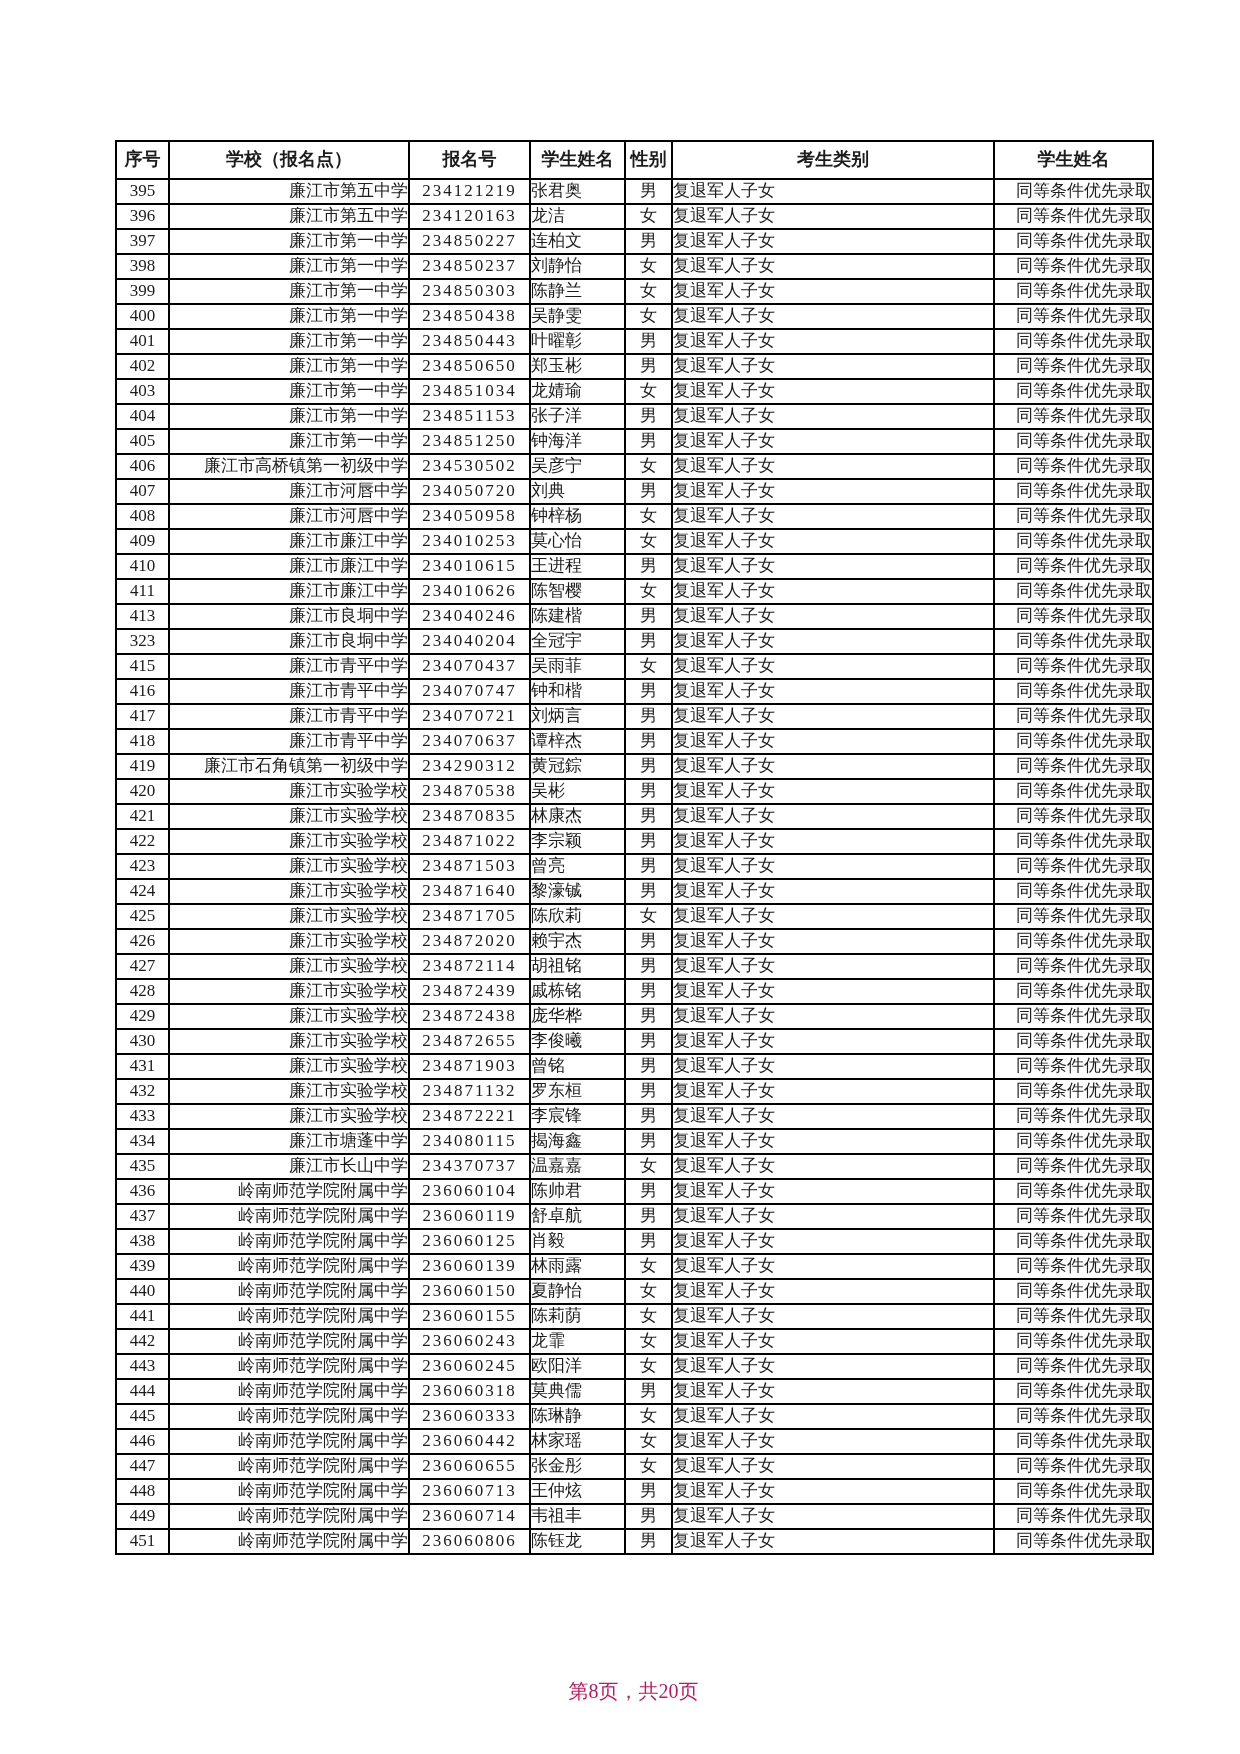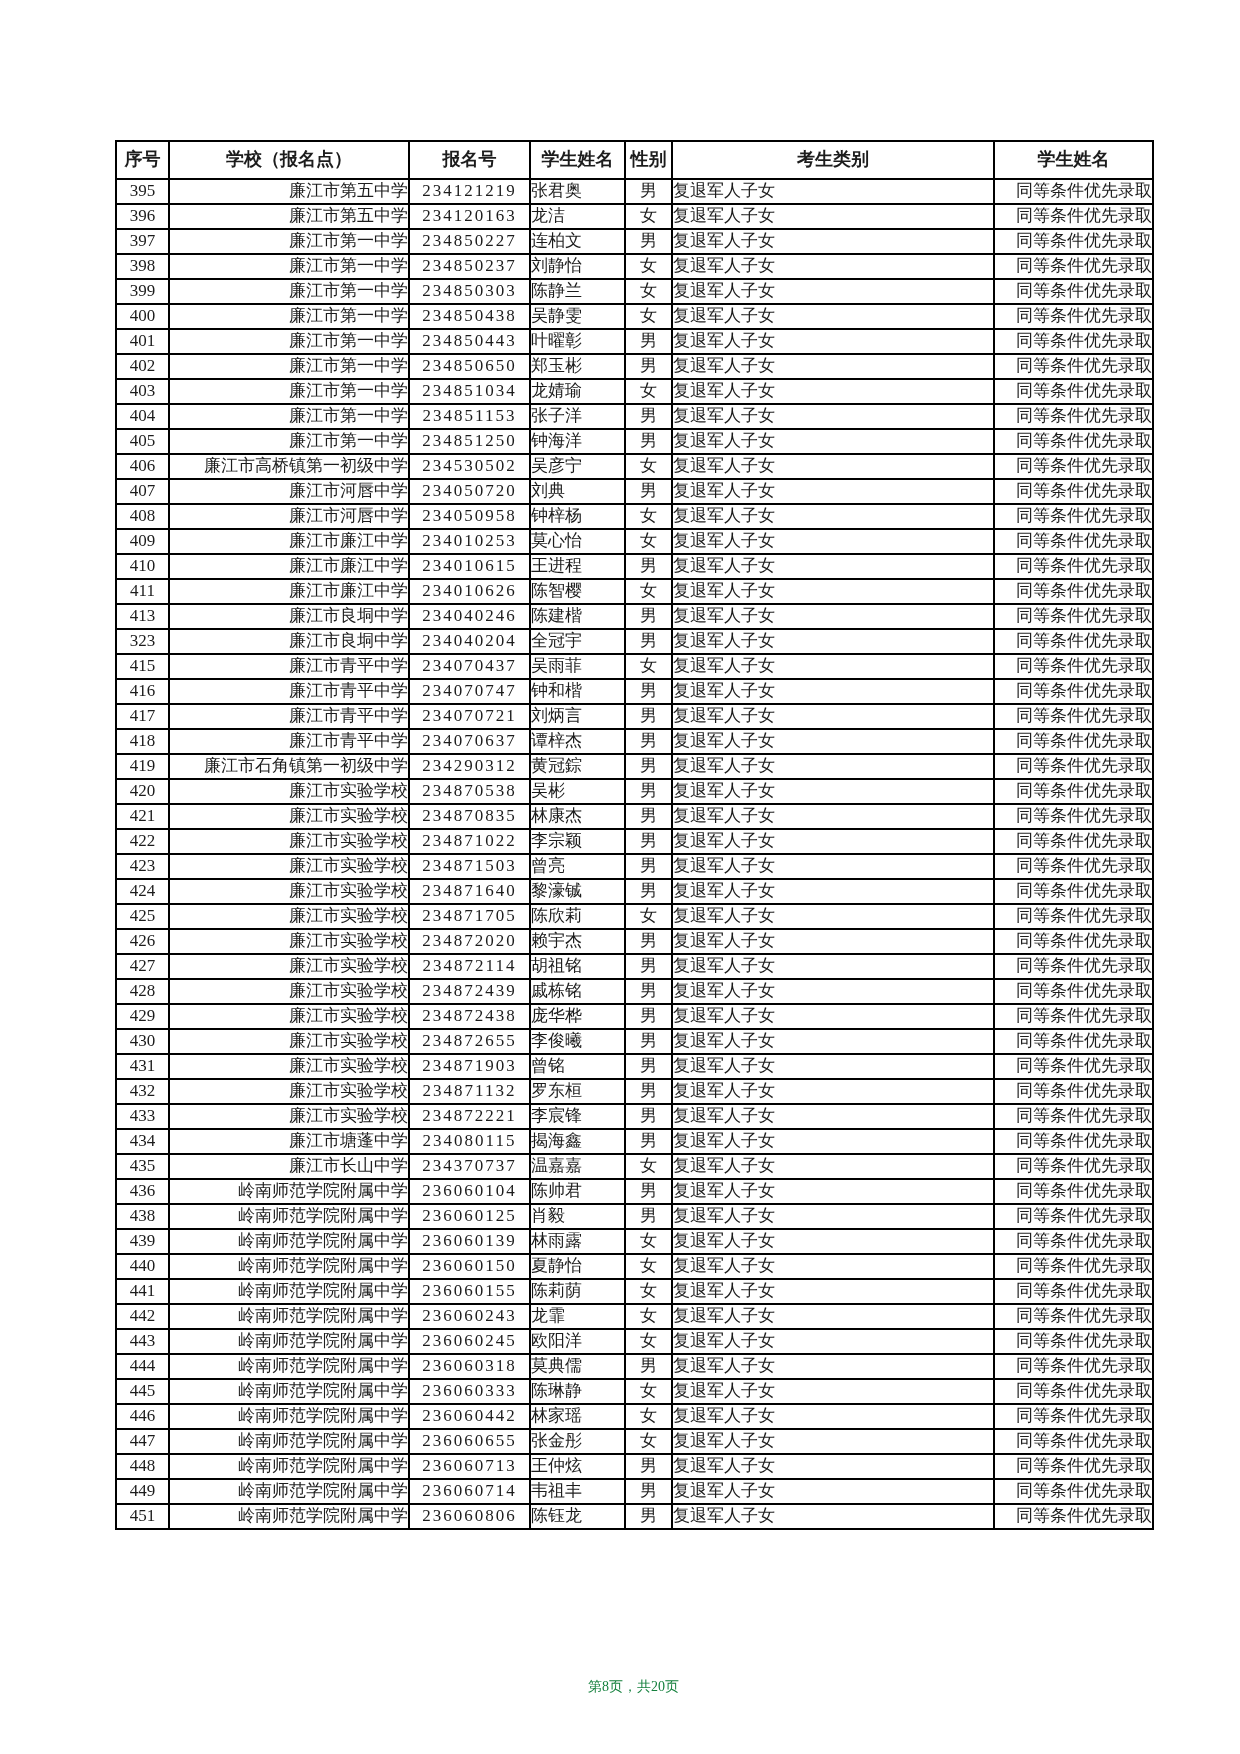--- a/index.html
+++ b/index.html
@@ -50,22 +50,22 @@
   .c3 { text-align: left; padding-left: 5px; }
   .c4 { text-align: center; }
   .c5 { text-align: left; padding-left: 6px; }
   .c6 { text-align: right; padding-left: 2px; }
   .footer {
     position: absolute;
     left: 115px;
     top: 1678px;
     width: 1037px;
     text-align: center;
-    font-size: 14px;
-    color: #15803d;
+    font-size: 20px;
+    color: #be185d;
   }
 </style>
 </head>
 <body>
 
 <div class="table-wrap">
   <table class="roster">
     <colgroup>
       <col style="width:53px">
       <col style="width:240px">
@@ -450,20 +450,29 @@
         <tr>
           <td class="c0">436</td>
           <td class="c1">岭南师范学院附属中学</td>
           <td class="c2">236060104</td>
           <td class="c3">陈帅君</td>
           <td class="c4">男</td>
           <td class="c5">复退军人子女</td>
           <td class="c6">同等条件优先录取</td>
         </tr>
         <tr>
+          <td class="c0">437</td>
+          <td class="c1">岭南师范学院附属中学</td>
+          <td class="c2">236060119</td>
+          <td class="c3">舒卓航</td>
+          <td class="c4">男</td>
+          <td class="c5">复退军人子女</td>
+          <td class="c6">同等条件优先录取</td>
+        </tr>
+        <tr>
           <td class="c0">438</td>
           <td class="c1">岭南师范学院附属中学</td>
           <td class="c2">236060125</td>
           <td class="c3">肖毅</td>
           <td class="c4">男</td>
           <td class="c5">复退军人子女</td>
           <td class="c6">同等条件优先录取</td>
         </tr>
         <tr>
           <td class="c0">439</td>

